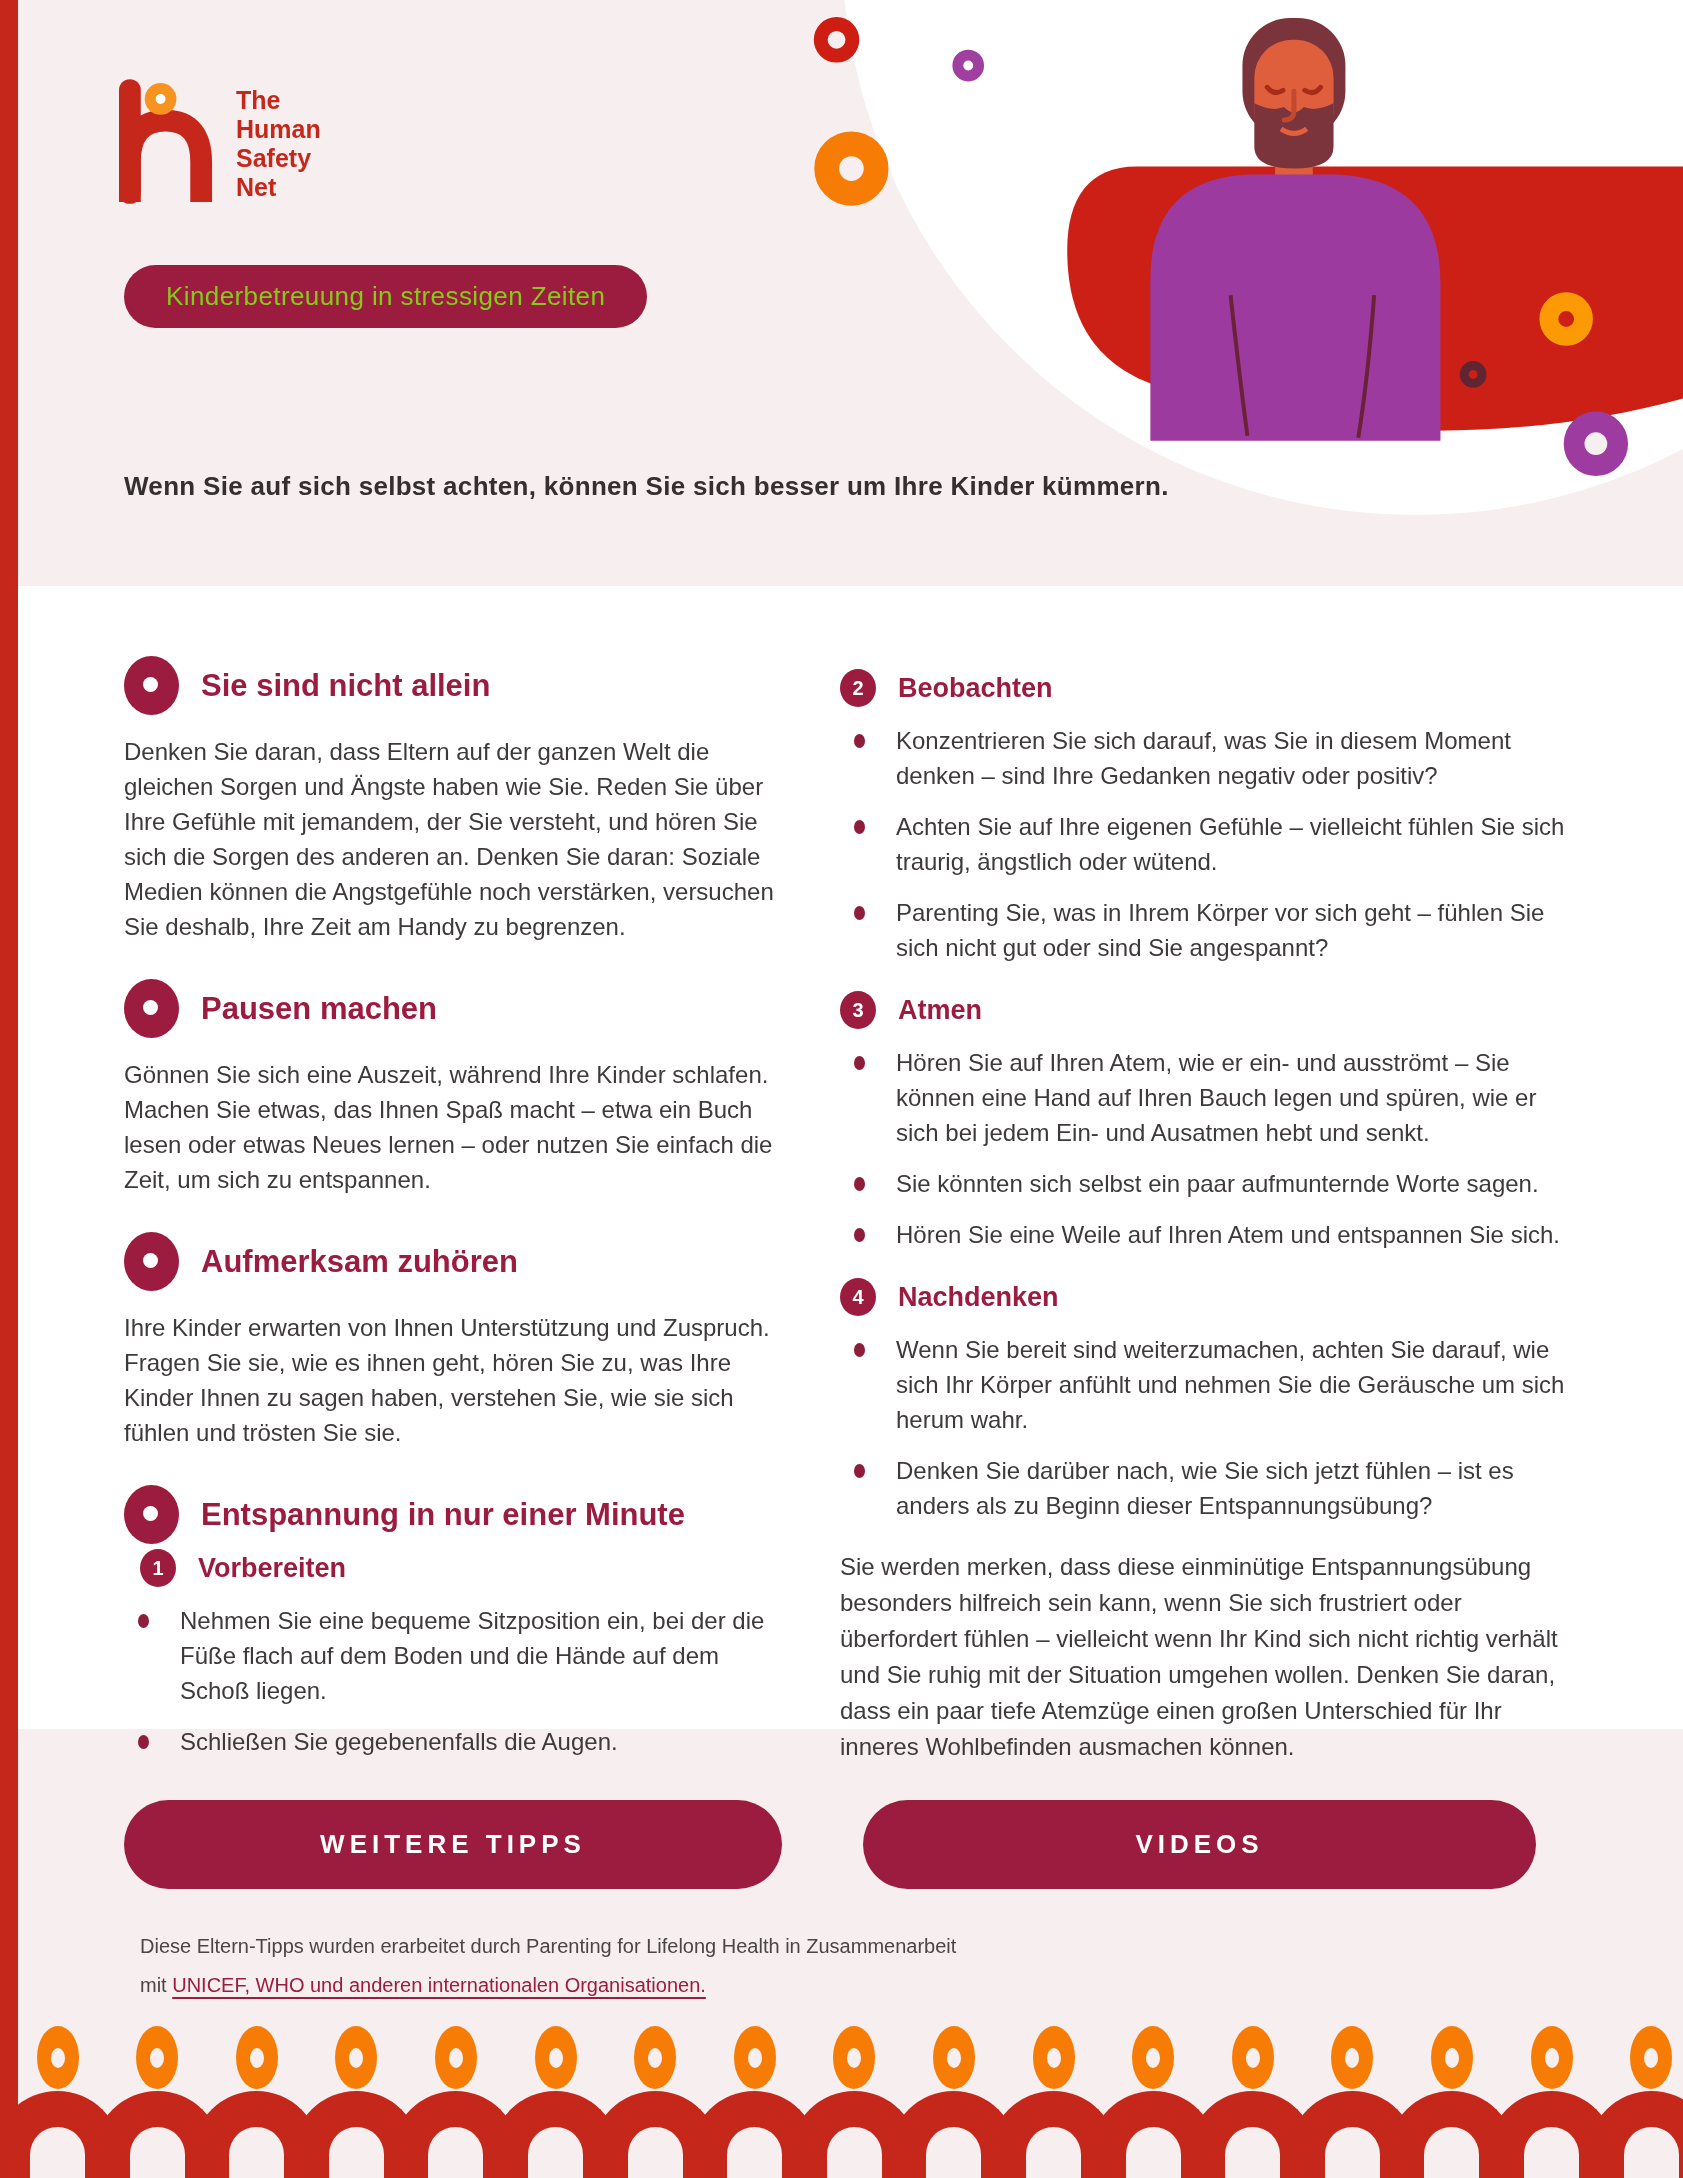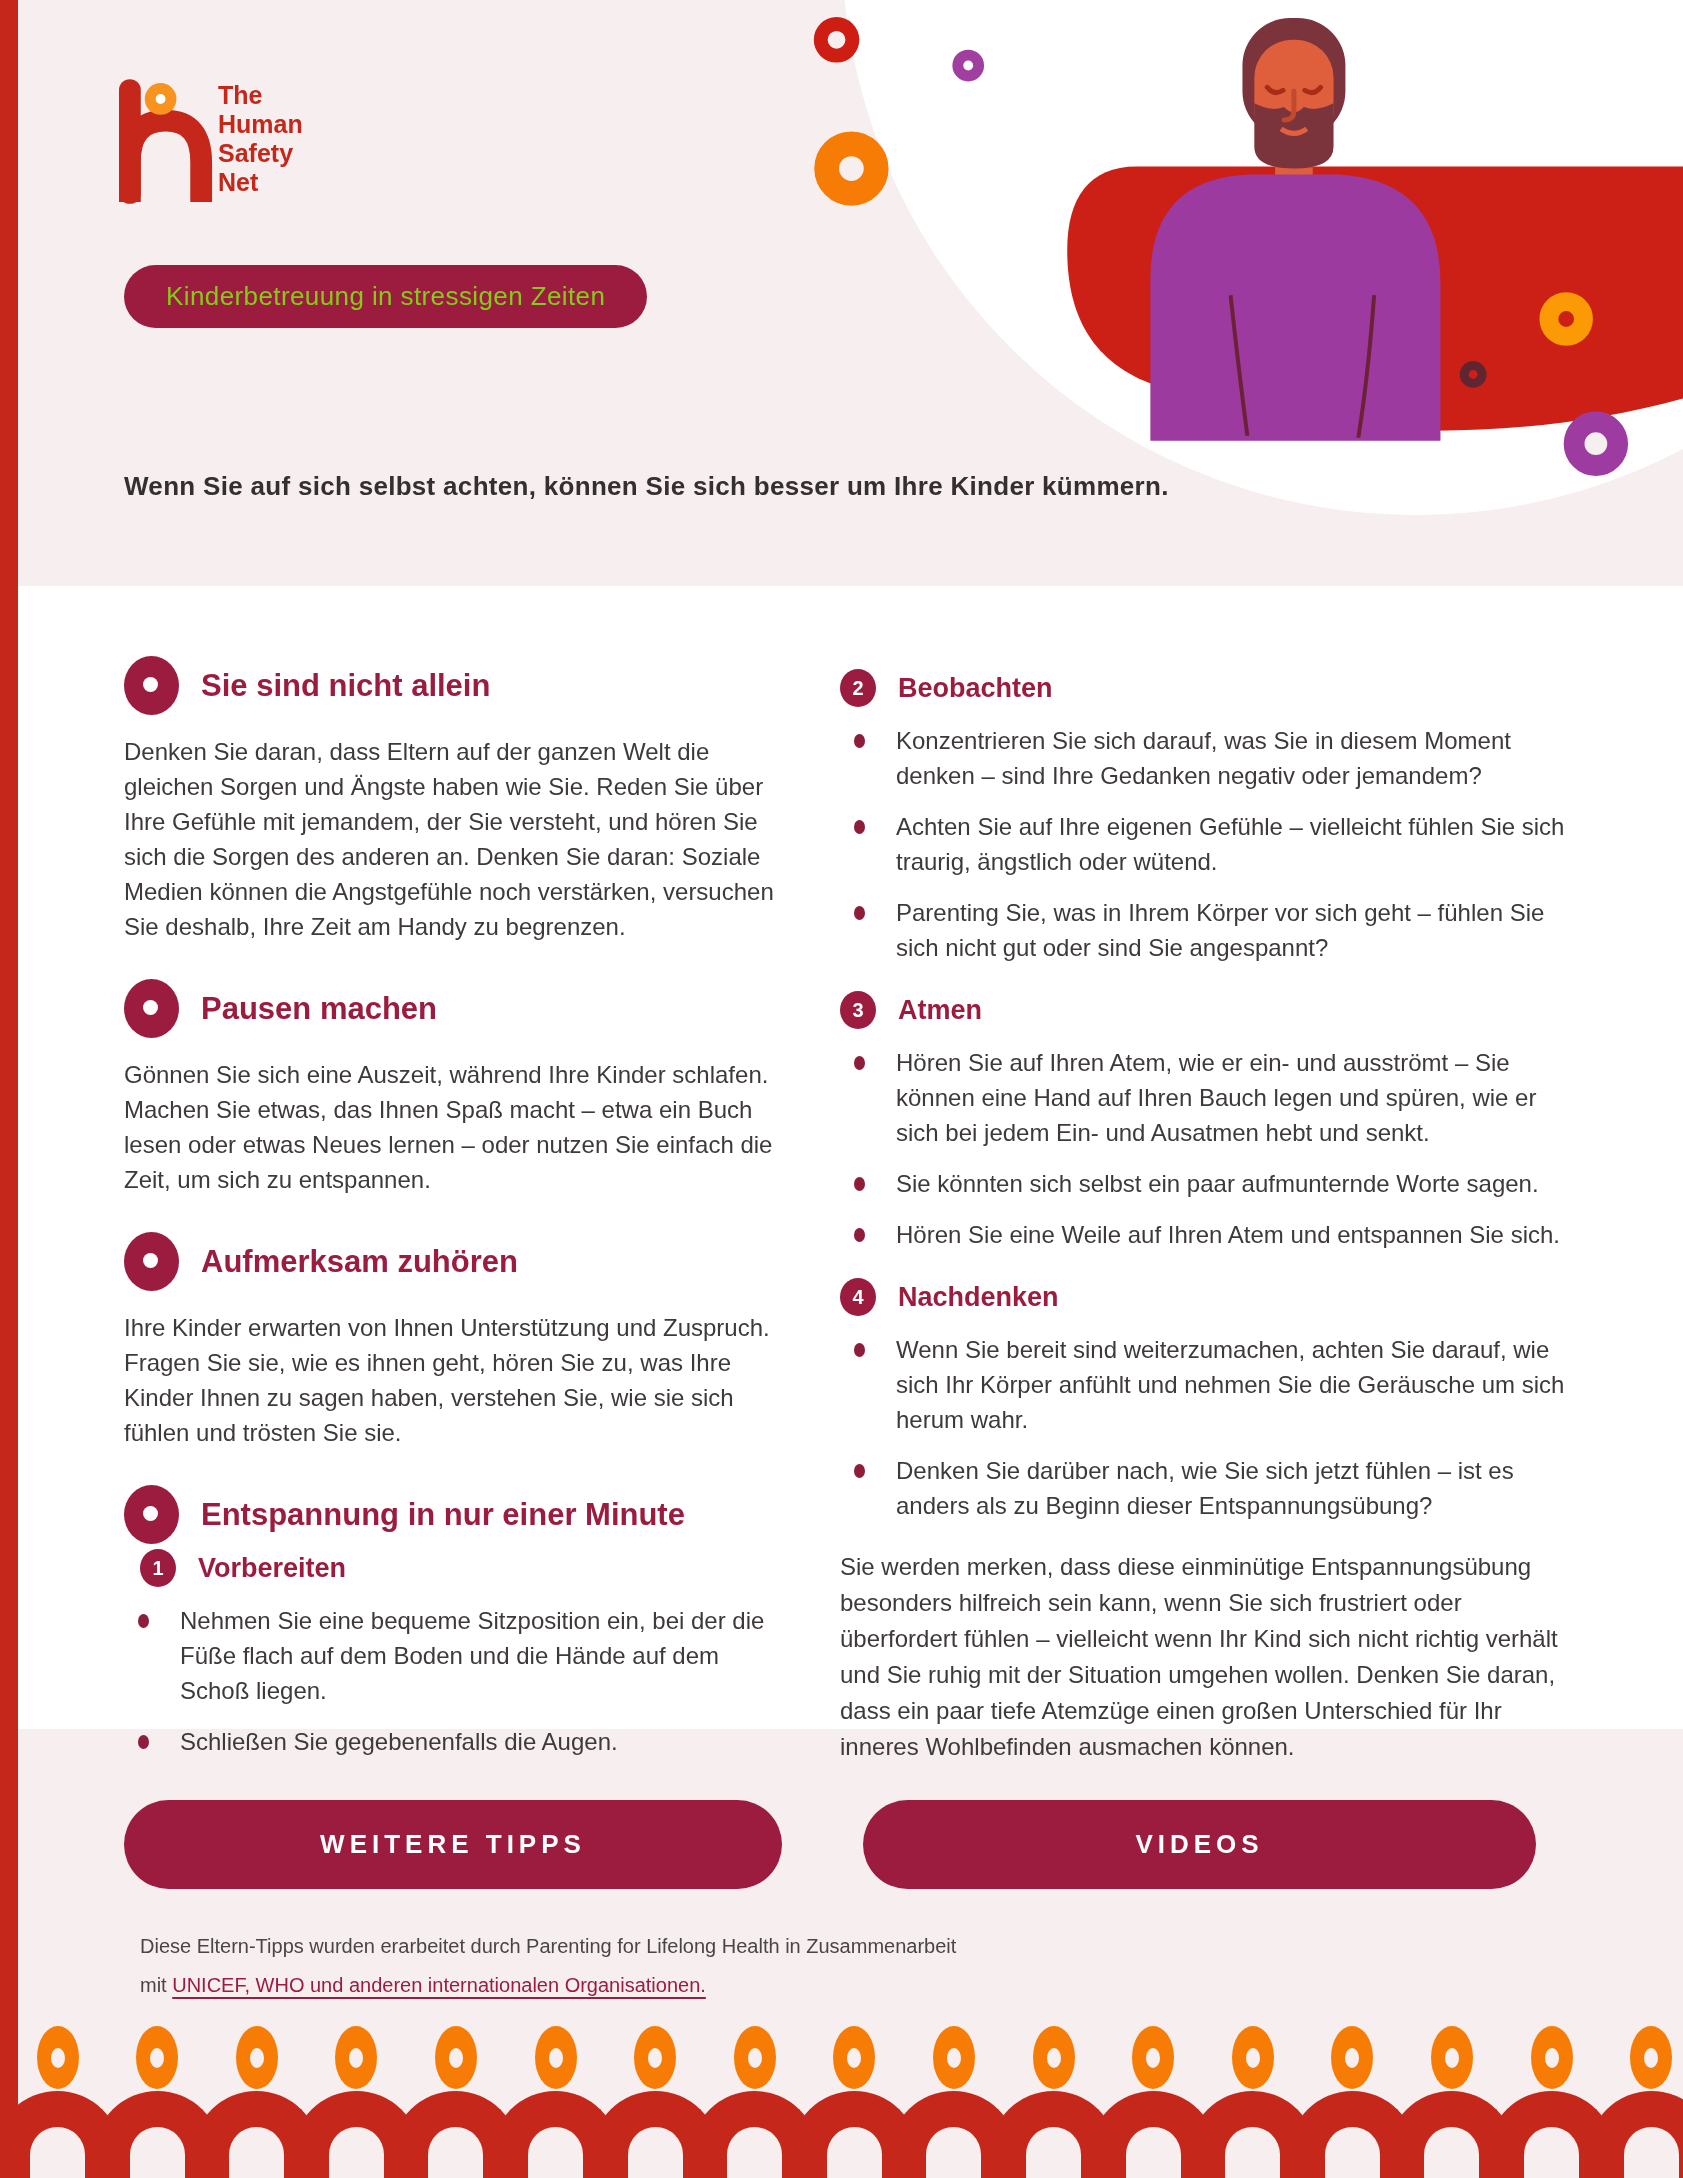--- a/index.html
+++ b/index.html
@@ -5,21 +5,21 @@
   html,body{margin:0;padding:0;background:#e8e4e4;}
   .page{position:relative;width:1683px;height:2178px;background:#ffffff;overflow:hidden;
         font-family:"Liberation Sans",sans-serif;}
   
   .band-top{position:absolute;left:0;top:0;width:1683px;height:586px;background:#f7efef;}
   .band-bottom{position:absolute;left:0;top:1729px;width:1683px;height:449px;background:#f7efef;}
   .left-bar{position:absolute;left:0;top:0;width:18px;height:2178px;background:#c5271b;z-index:40;}
   
   .header-art{position:absolute;left:792px;top:0;z-index:1;}
   
-  .logo{position:absolute;left:119px;top:77px;display:flex;z-index:3;}
+  .logo{position:absolute;left:119px;top:77px;display:flex;gap:18px;z-index:3;align-items:center;}
   .logo-text{font-size:25px;line-height:29px;font-weight:600;color:#c5271b;padding-top:4px;}
   
   .badge{position:absolute;left:124px;top:265px;height:63px;display:inline-flex;align-items:center;
          padding:0 42px;background:#9c1c40;color:#84cc16;font-size:26px;border-radius:33px;
          letter-spacing:0.4px;z-index:3;}
   .title{position:absolute;left:122px;top:348px;margin:0;font-size:63px;font-weight:700;
          color:#722f3a;letter-spacing:-0.5px;z-index:3;}
   .subtitle{position:absolute;left:124px;top:471px;margin:0;font-size:26px;font-weight:600;
             color:#35302f;letter-spacing:0.3px;z-index:3;}
   
@@ -142,21 +142,21 @@
       <li>Schließen Sie gegebenenfalls die Augen.</li>
     </ul>
   </div>
 
   <div class="col col-right">
     <div class="step-head">
       <span class="stepnum">2</span>
       <h3>Beobachten</h3>
     </div>
     <ul class="bullets">
-      <li>Konzentrieren Sie sich darauf, was Sie in diesem Moment denken – sind Ihre Gedanken negativ oder jemandem?</li>
+      <li>Konzentrieren Sie sich darauf, was Sie in diesem Moment denken – sind Ihre Gedanken negativ oder positiv?</li>
       <li>Achten Sie auf Ihre eigenen Gefühle – vielleicht fühlen Sie sich traurig, ängstlich oder wütend.</li>
       <li>Parenting Sie, was in Ihrem Körper vor sich geht – fühlen Sie sich nicht gut oder sind Sie angespannt?</li>
     </ul>
 
     <div class="step-head gap">
       <span class="stepnum">3</span>
       <h3>Atmen</h3>
     </div>
     <ul class="bullets">
       <li>Hören Sie auf Ihren Atem, wie er ein- und ausströmt – Sie können eine Hand auf Ihren Bauch legen und spüren, wie er sich bei jedem Ein- und Ausatmen hebt und senkt.</li>

